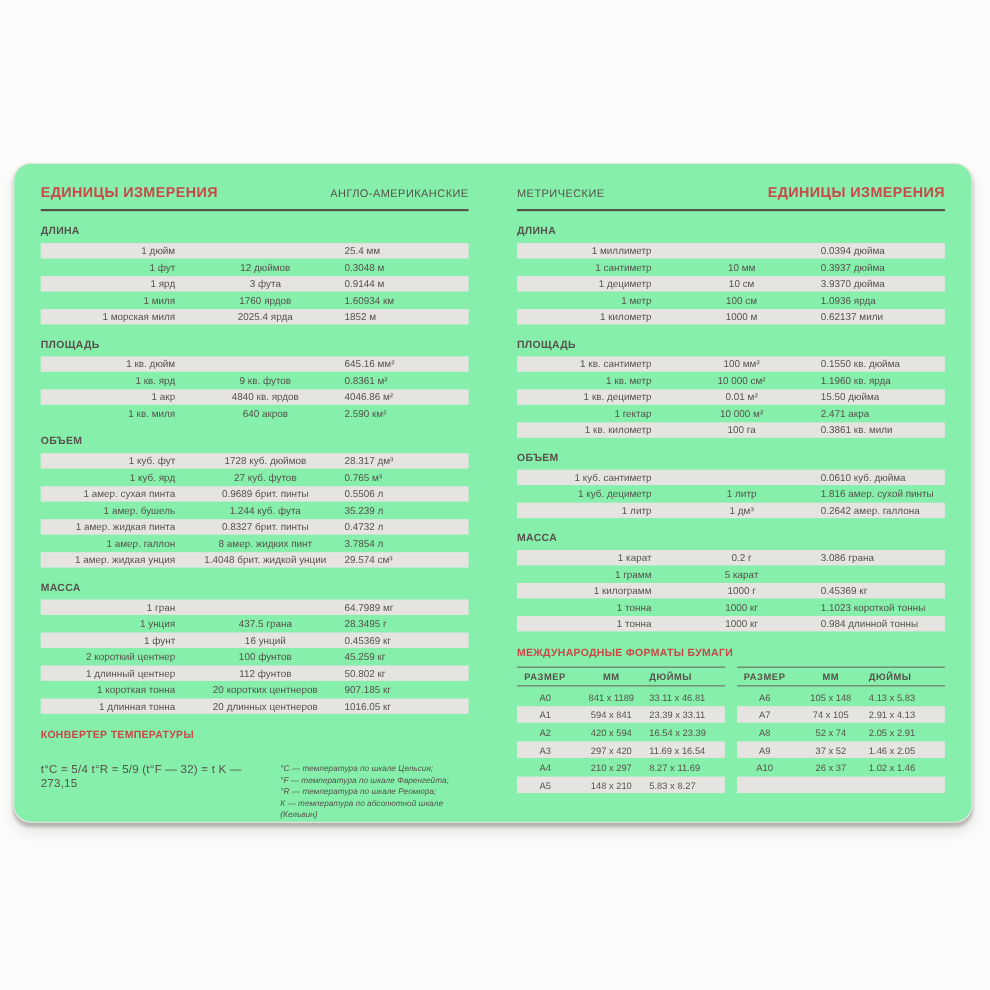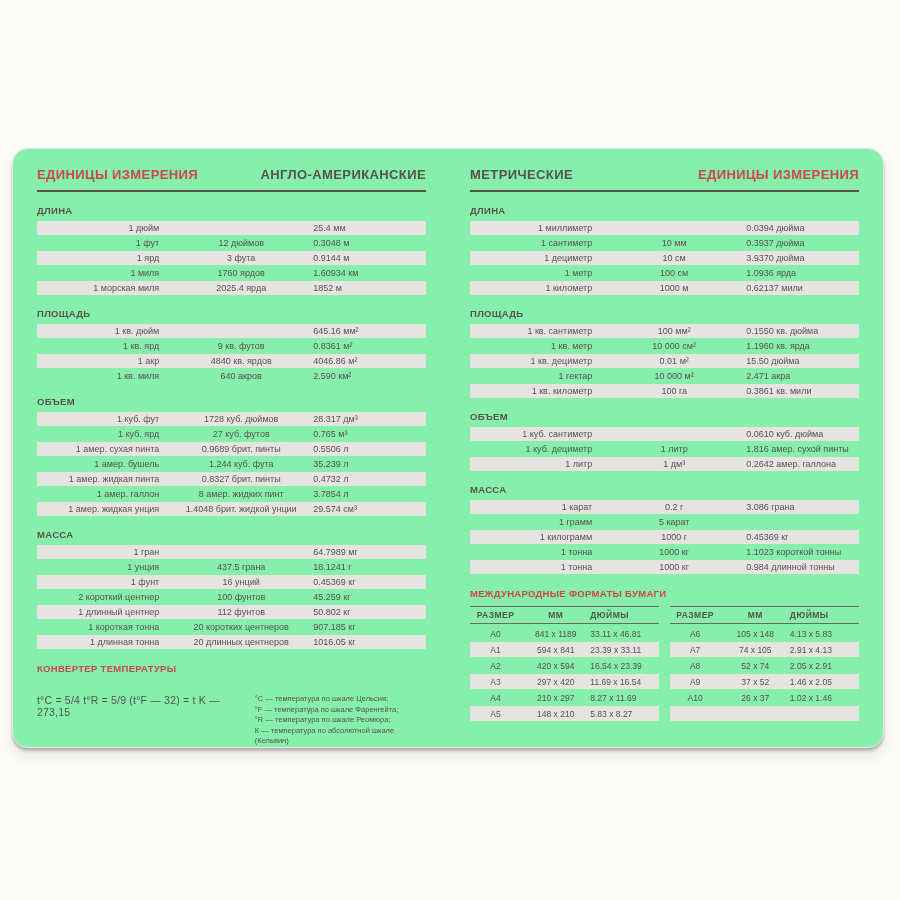--- a/index.html
+++ b/index.html
@@ -16,38 +16,38 @@
     box-shadow:0 3px 3px rgba(120,115,110,.45), 0 9px 14px rgba(150,145,140,.20);
     padding:12px 24px 0 24px;
     display:flex;justify-content:space-between;
   }
   .page{width:389px;position:relative;}
   .page-header{
     display:flex;justify-content:space-between;align-items:baseline;
     border-bottom:2px solid #57524c;padding:6px 0 8px 0;
   }
   .red-title{font-size:13px;font-weight:bold;color:#c94747;letter-spacing:.4px;}
-  .sub-title{font-size:13px;font-weight:bold;color:#57524c;letter-spacing:.4px;}
+  .sub-title{font-size:10px;font-weight:normal;color:#57524c;letter-spacing:.4px;}
   .section{margin-top:13px;}
   .section-heading{
     font-size:9.5px;font-weight:bold;color:#57524c;letter-spacing:.3px;margin-bottom:5px;
   }
   .row{
     display:flex;align-items:center;height:14px;margin-bottom:1px;
     font-size:9px;color:#57524c;
   }
   .rows .row:nth-child(odd){background:#e6e4e1;}
   .c1{width:34%;text-align:right;padding-right:10px;box-sizing:border-box;white-space:nowrap;}
   .c2{width:37%;text-align:center;white-space:nowrap;}
   .c3{width:29%;text-align:left;white-space:nowrap;}
   .temp{margin-top:14px;}
   .red-heading{font-size:9.5px;font-weight:bold;color:#c94747;letter-spacing:.3px;margin-bottom:7px;}
   .temp-body{display:flex;align-items:flex-start;margin-top:20px;}
   .formula{font-size:10.5px;color:#57524c;width:56%;letter-spacing:.2px;}
-  .notes{width:44%;font-size:7.5px;line-height:10.5px;color:#57524c;}
+  .notes{width:44%;font-size:7.5px;line-height:10.5px;color:#57524c;font-style:italic;}
   .paper{margin-top:14px;}
   .paper-tables{display:flex;justify-content:space-between;}
   .ptable{width:48.7%;}
   .prow{display:flex;align-items:center;height:15px;margin-bottom:1px;font-size:8.5px;color:#57524c;}
   .phead{font-weight:bold;height:16px;letter-spacing:.5px;
     border-top:1px solid #6e6962;border-bottom:1px solid #6e6962;margin-bottom:2px;}
   .pbody .prow:nth-child(even){background:#e6e4e1;}
   .pc1{width:27%;text-align:center;}
   .pc2{width:36.5%;text-align:center;}
   .pc3{width:36.5%;}
@@ -163,21 +163,21 @@
           <div class="section-heading">МАССА</div>
           <div class="rows">
             <div class="row">
               <div class="c1">1 гран</div>
               <div class="c2"></div>
               <div class="c3">64.7989 мг</div>
             </div>
             <div class="row">
               <div class="c1">1 унция</div>
               <div class="c2">437.5 грана</div>
-              <div class="c3">18.1241 г</div>
+              <div class="c3">28.3495 г</div>
             </div>
             <div class="row">
               <div class="c1">1 фунт</div>
               <div class="c2">16 унций</div>
               <div class="c3">0.45369 кг</div>
             </div>
             <div class="row">
               <div class="c1">2 короткий центнер</div>
               <div class="c2">100 фунтов</div>
               <div class="c3">45.259 кг</div>

